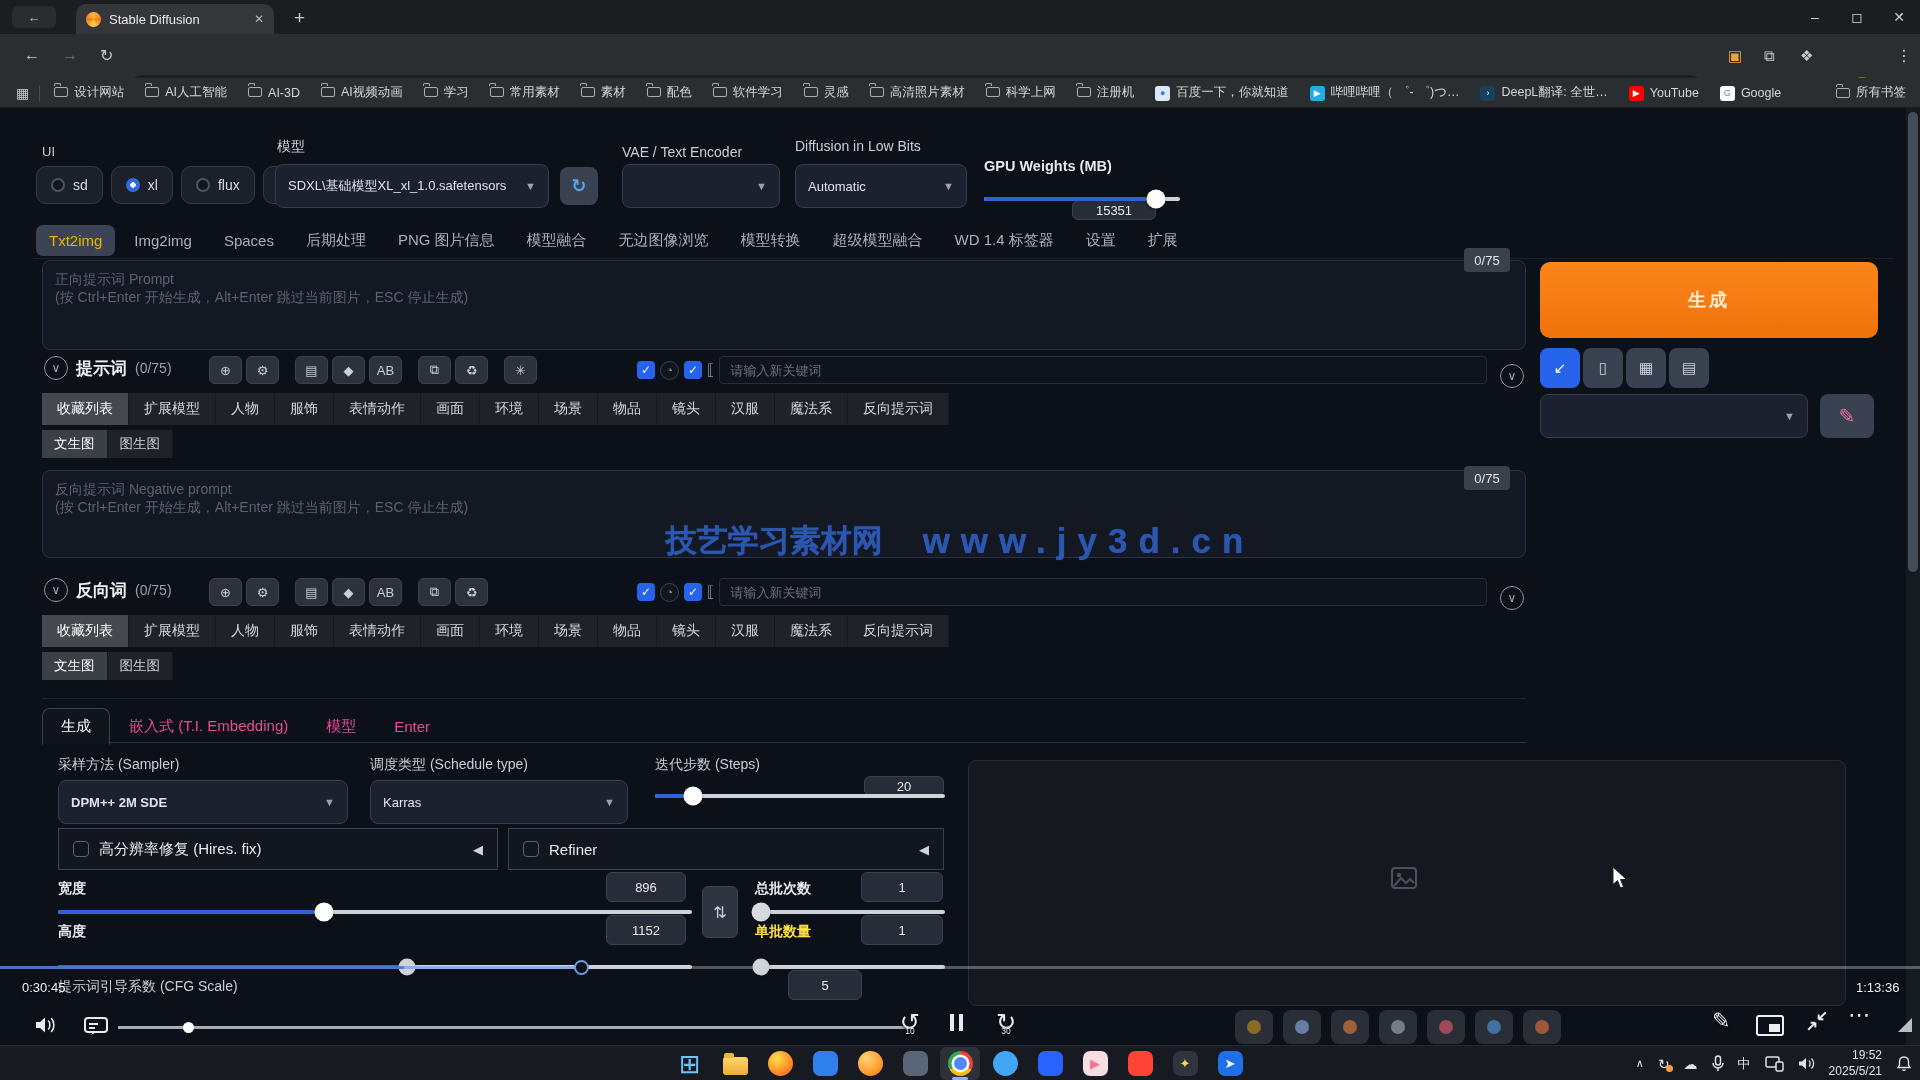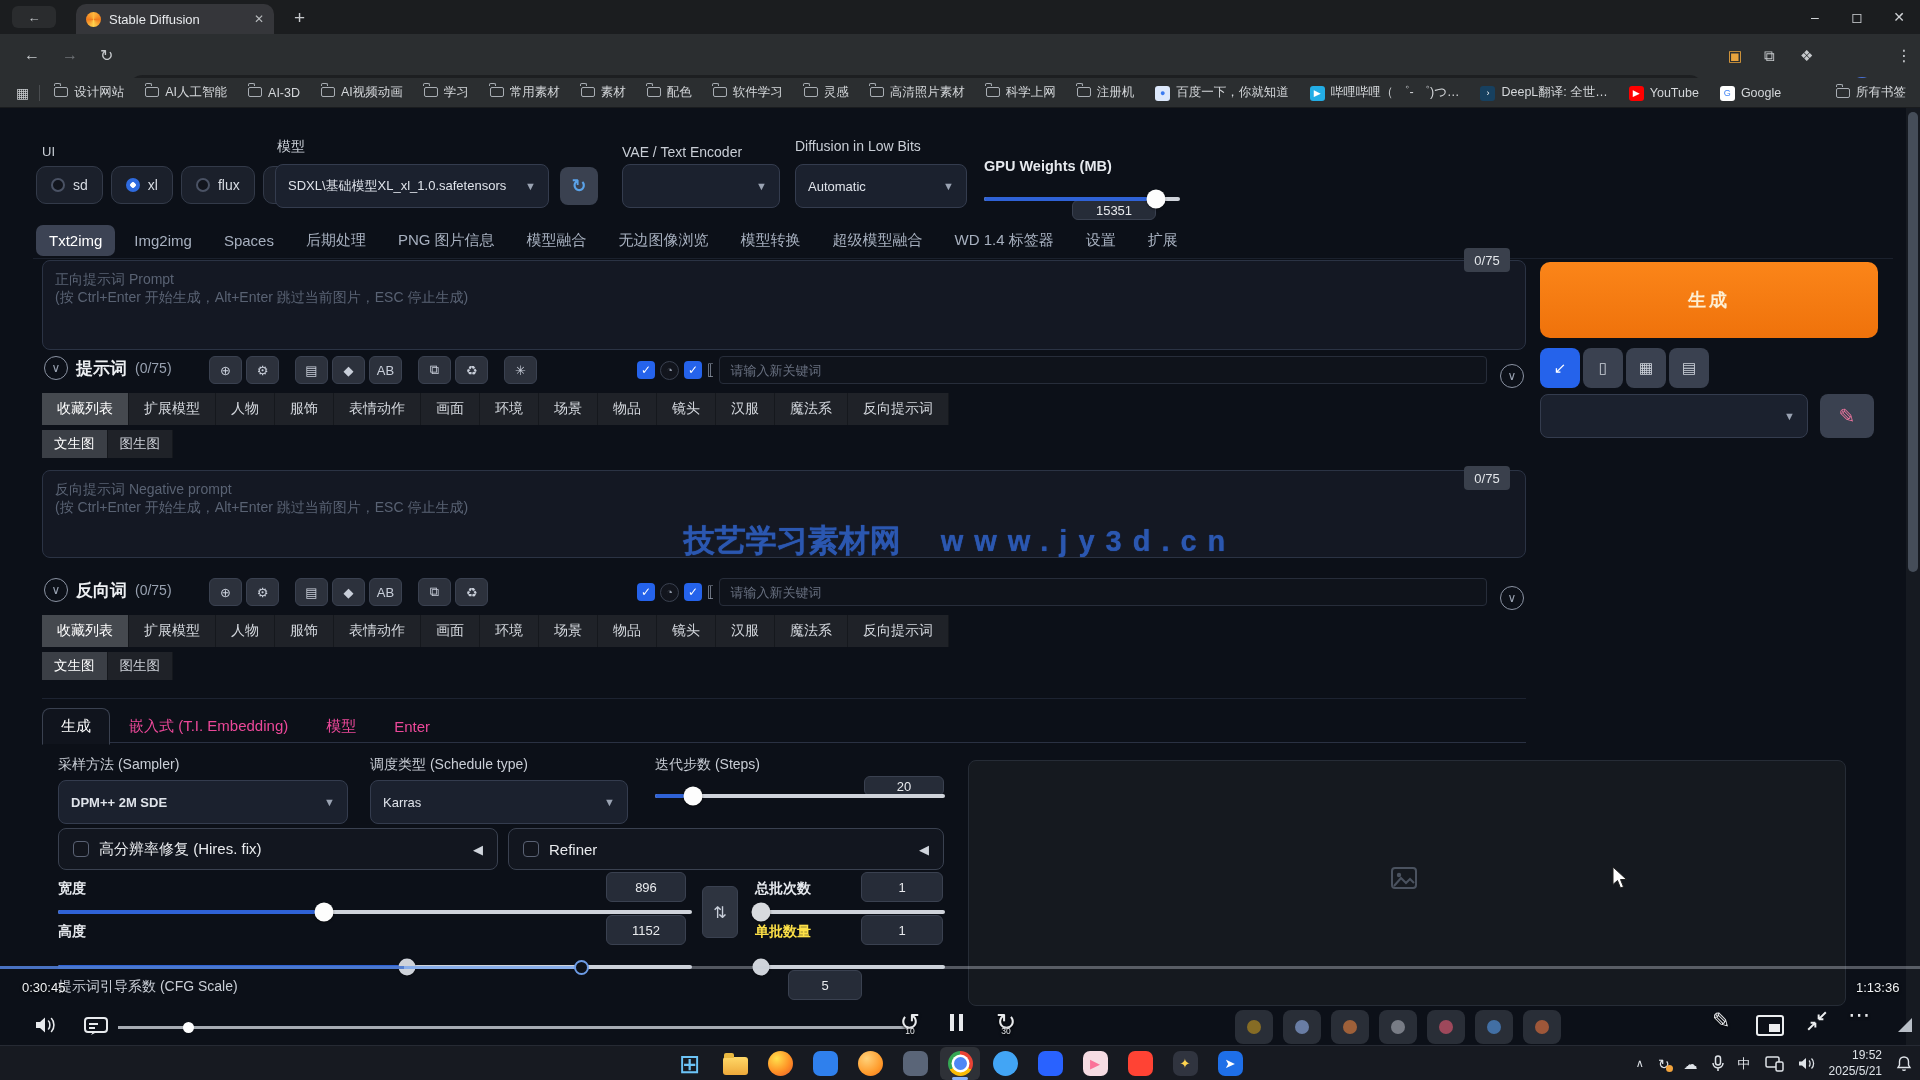--- a/index.html
+++ b/index.html
@@ -26,21 +26,21 @@
   .bm-fav:has(.bm-glyph:not(:empty)) .folder{display:none;}
   
   .lbl{color:#c9ced6;font-size:14px;}
   .sel{background:#1b212e;border:1px solid #343c4e;border-radius:8px;display:flex;align-items:center;padding:0 12px;color:#dfe3ea;font-size:13px;}
   .sel .arr{margin-left:auto;color:#9aa3b2;font-size:11px;}
   .vbox{background:#262c38;border:1px solid #3a4150;border-radius:6px;color:#e8eaed;font-size:13px;display:flex;align-items:center;justify-content:center;}
   .pill{height:38px;border-radius:10px;background:#1b202b;border:1px solid #333a49;display:flex;align-items:center;gap:8px;padding:0 14px;color:#d7dbe2;font-size:14px;}
   .radio{width:14px;height:14px;border-radius:50%;border:2px solid #4a5264;background:#12151d;}
   .pill.active .radio{border-color:#2f6bdf;background:radial-gradient(circle,#fff 0 2.5px,#2f6bdf 3px);}
   .sdtab{background:none;border:none;color:#a7b0bf;font-size:15px;padding:7px 13px;border-radius:7px;white-space:nowrap;}
-  .sdtab.active{background:#3c4354;color:#ffffff;}
+  .sdtab.active{background:#3c4354;color:#eab308;}
   .ta{background:#141823;border:1px solid #2b3344;border-radius:8px;color:#e8eaed;font-size:14px;padding:10px 12px;resize:none;width:100%;height:100%;}
   .ta::placeholder{color:#596273;}
   .badge{background:#3a404c;border-radius:4px;color:#e3e6ea;font-size:13px;display:flex;align-items:center;justify-content:center;z-index:5;}
   .chev{width:24px;height:24px;border-radius:50%;border:1.5px solid #8b93a3;color:#9aa3b2;font-size:12px;display:flex;align-items:center;justify-content:center;background:none;}
   .rowlab{color:#eef0f3;font-size:17px;font-weight:bold;}
   .rowcnt{color:#98a1b0;font-size:14px;}
   .ibtn{width:33px;height:28px;background:#2c313c;border:1px solid #3a4150;border-radius:6px;color:#c9cfda;font-size:13px;display:flex;align-items:center;justify-content:center;margin-left:4px;}
   .cb{width:18px;height:18px;border-radius:4px;background:#2563eb;color:#fff;font-size:12px;display:flex;align-items:center;justify-content:center;}
   .clockico{width:19px;height:19px;border-radius:50%;background:#12151d;border:1px solid #3a4150;color:#8d96a5;font-size:11px;display:flex;align-items:center;justify-content:center;}
   .kwinput{height:28px;background:#0f131b;border:1px solid #272d3a;border-radius:4px;color:#e8eaed;font-size:13px;padding:0 10px;}
@@ -48,21 +48,21 @@
   .cat{background:#1f2228;border:none;border-right:1px solid #15181d;color:#d3d7dd;font-size:14px;padding:7px 15px;white-space:nowrap;}
   .cat.active{background:#45494f;color:#fff;}
   .stab{background:#1f2228;border:none;border-right:1px solid #15181d;color:#cfd3da;font-size:13.5px;padding:5px 12px;}
   .stab.active{background:#3b3f46;color:#fff;}
   .gtab{background:none;border:1px solid transparent;color:#ec4899;font-size:15px;padding:8px 18px;position:relative;}
   .gtab.active{border:1px solid #3a4150;border-bottom-color:#0c1018;background:#10141d;border-radius:8px 8px 0 0;color:#fff;z-index:3;}
   .hairline{background:#2a3142;height:1px;}
   .slider{height:4px;background:#cfd3da;border-radius:2px;}
   .slider .fill{position:absolute;left:0;top:0;height:100%;background:#2f62d6;border-radius:2px;}
   .slider .knob{position:absolute;top:50%;transform:translate(-50%,-50%);width:19px;height:19px;border-radius:50%;background:#fdfdfd;box-shadow:0 1px 2px rgba(0,0,0,.5);}
-  .accordion{border:1px solid #3a4150;border-radius:8px;background:#12161f;display:flex;align-items:center;gap:10px;padding:0 14px;color:#e8eaed;font-size:15px;}
+  .accordion{border:1px solid #3a4150;border-radius:0;background:#12161f;display:flex;align-items:center;gap:10px;padding:0 14px;color:#e8eaed;font-size:15px;}
   .accordion .box{width:16px;height:16px;border:1.5px solid #5a6274;border-radius:4px;background:#12151d;}
   .accordion .tri{margin-left:auto;color:#cfd4dc;font-size:13px;}
   .wm{color:#2b57b0;font-weight:bold;text-shadow:0 0 1px #2b57b0;}
   
   .genbtn{background:linear-gradient(180deg,#fb8519,#ef720b);border:none;border-radius:10px;color:#fdeed2;font-size:18px;font-weight:bold;letter-spacing:3px;display:flex;align-items:center;justify-content:center;}
   .sbtn{width:40px;height:40px;border-radius:8px;background:#3a4150;color:#cfd4dc;font-size:15px;display:flex;align-items:center;justify-content:center;border:none;margin-right:3px;}
   
   .vtime{color:#f0f2f4;font-size:13px;text-shadow:0 1px 3px #000;z-index:36;}
   .vico{color:#e8eaed;text-shadow:0 1px 3px #000;z-index:36;}
   .seek-knob{width:15px;height:15px;border-radius:50%;border:2.5px solid #6d9be4;background:#0d1118;z-index:34;}
@@ -405,21 +405,21 @@
       <button class="stab">图生图</button>
     </div>
 
   <div class="abs badge" style="left:1464px;top:466px;width:46px;height:24px;">0/75</div>
   <div class="abs" style="left:42px;top:470px;width:1484px;height:88px;">
     <textarea class="ta" placeholder="反向提示词 Negative prompt
 (按 Ctrl+Enter 开始生成，Alt+Enter 跳过当前图片，ESC 停止生成)" style=""></textarea>
   </div>
   <div class="abs flex" style="left:50%;top:520px;transform:translateX(-50%);gap:40px;z-index:4;">
     <span class="wm" style="font-size:31px;">技艺学习素材网</span>
-    <span class="wm" style="font-size:29px;letter-spacing:11px;">www.jy3d.cn</span>
+    <span class="wm" style="font-size:35px;letter-spacing:11px;">www.jy3d.cn</span>
   </div>
 
   <div class="abs flex" style="left:44px;top:578px;gap:8px;">
     <span class="chev">∨</span>
     <span class="rowlab">反向词</span>
     <span class="rowcnt">(0/75)</span>
   </div>
   <div class="abs flex" style="left:205px;top:578px;">
 
   <button class="ibtn">⊕</button>

